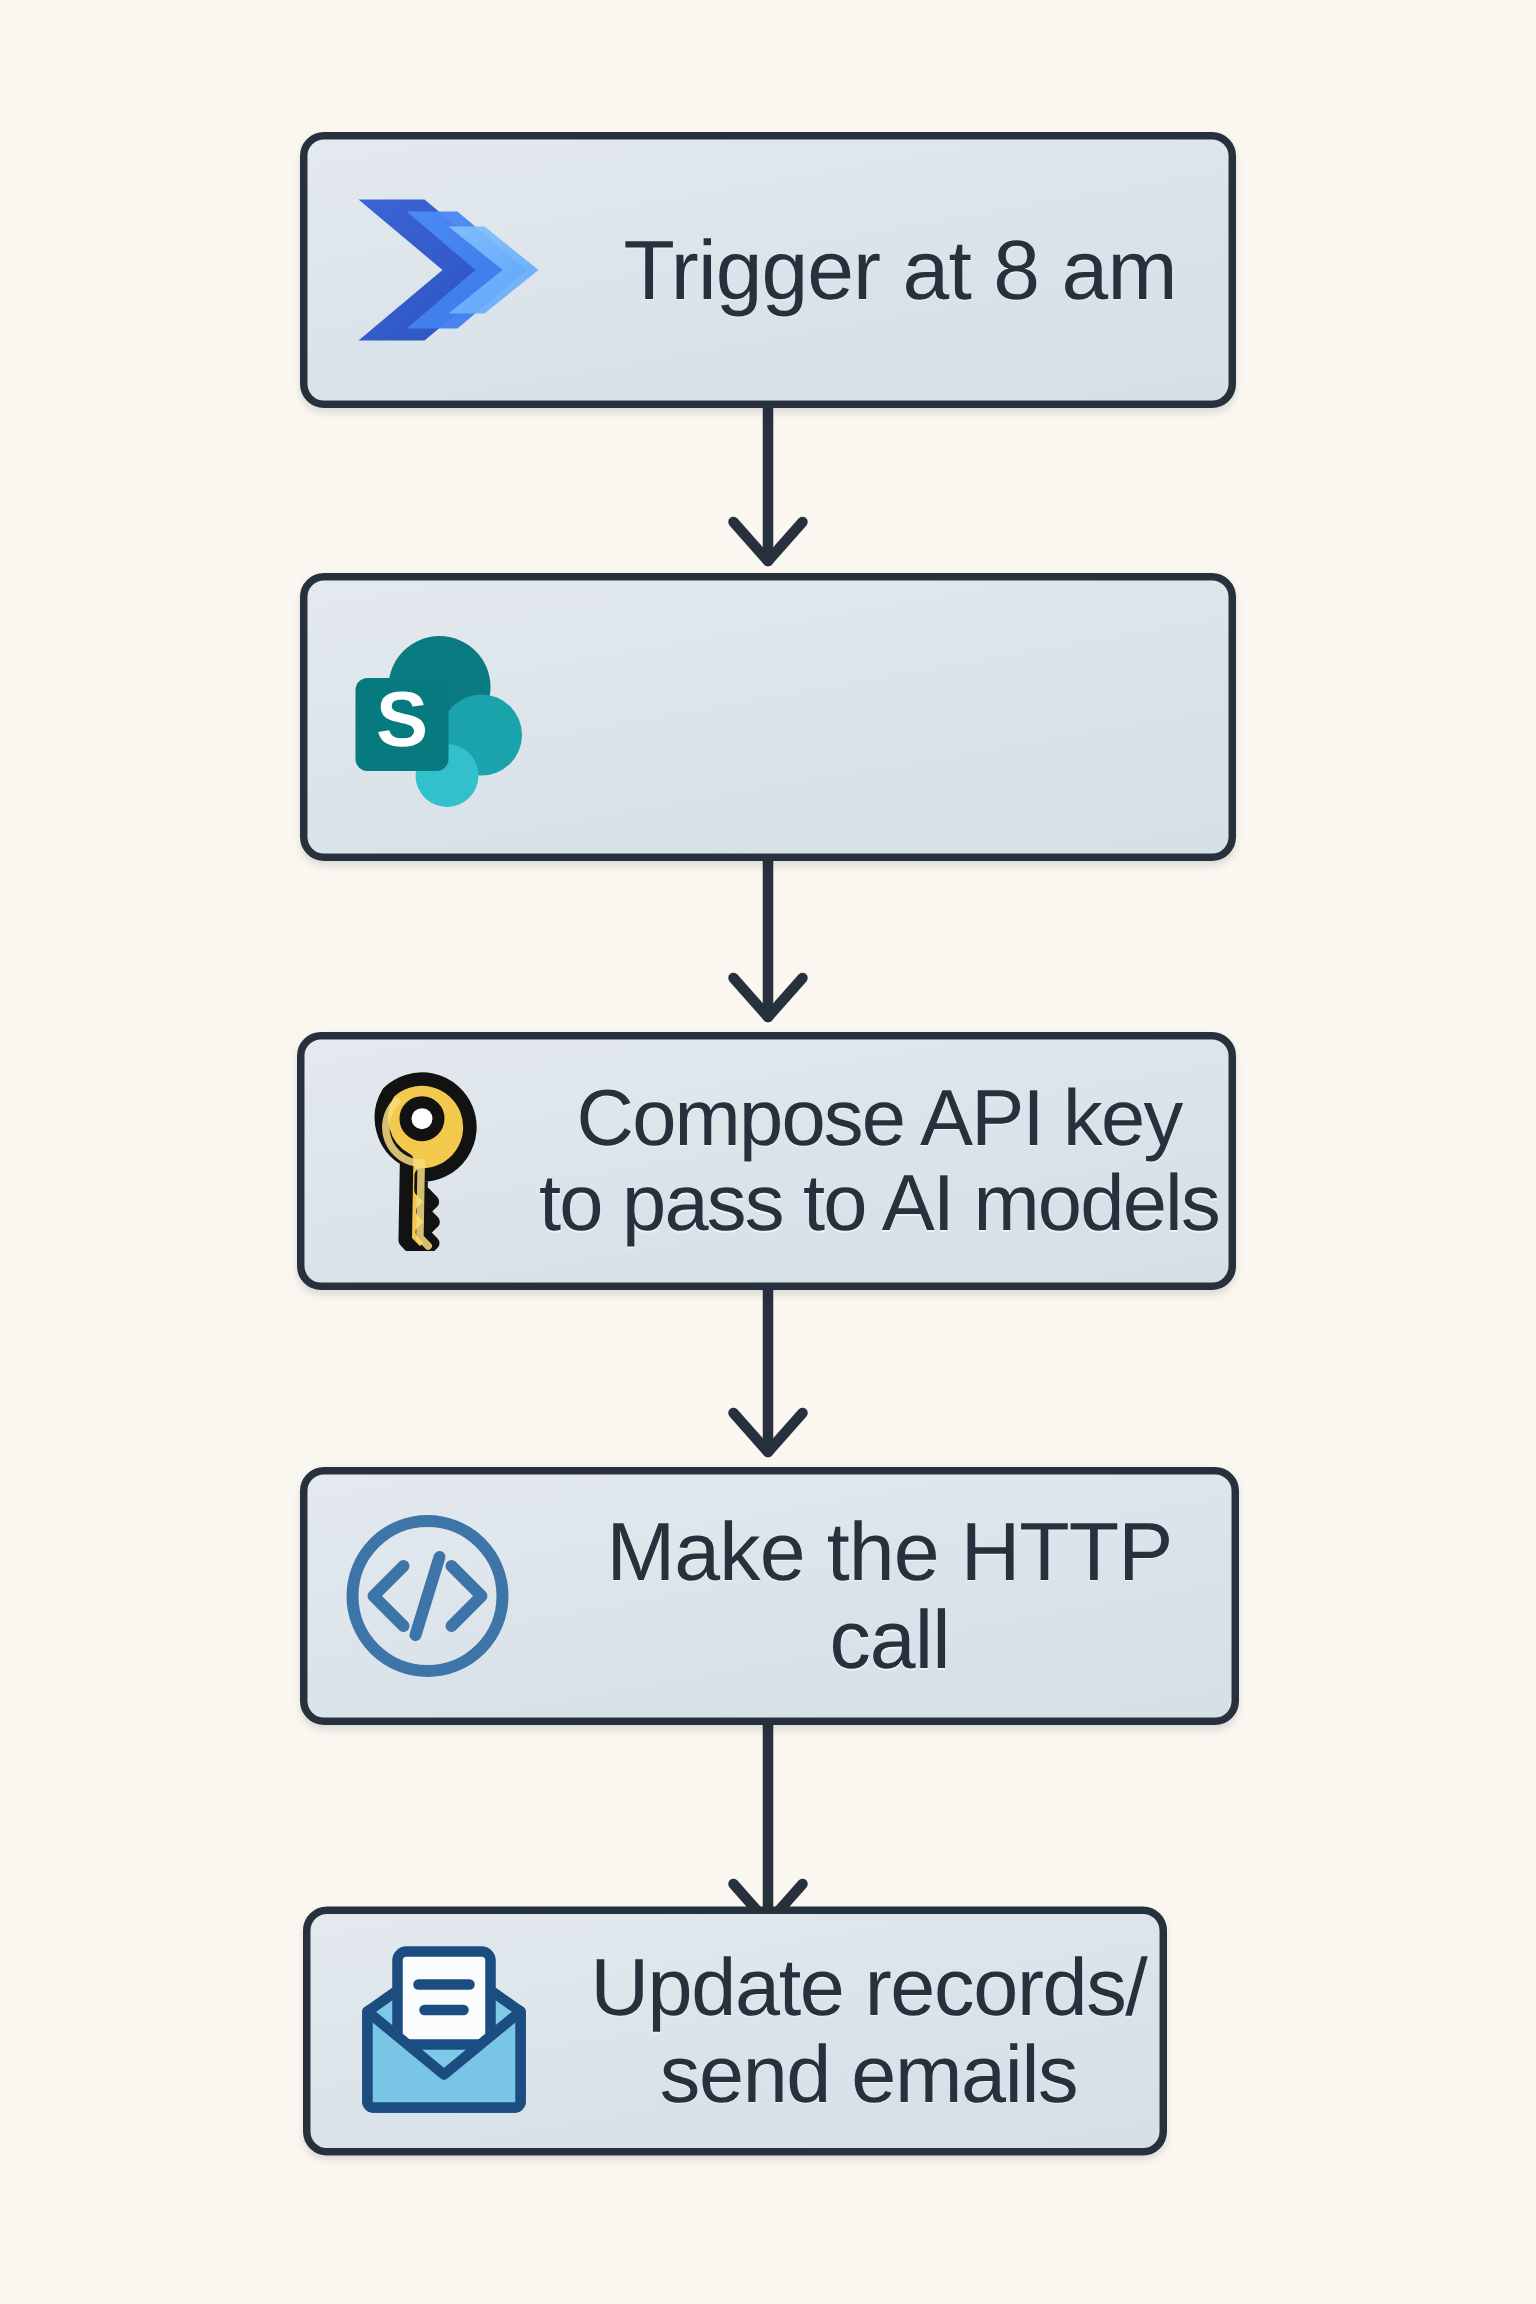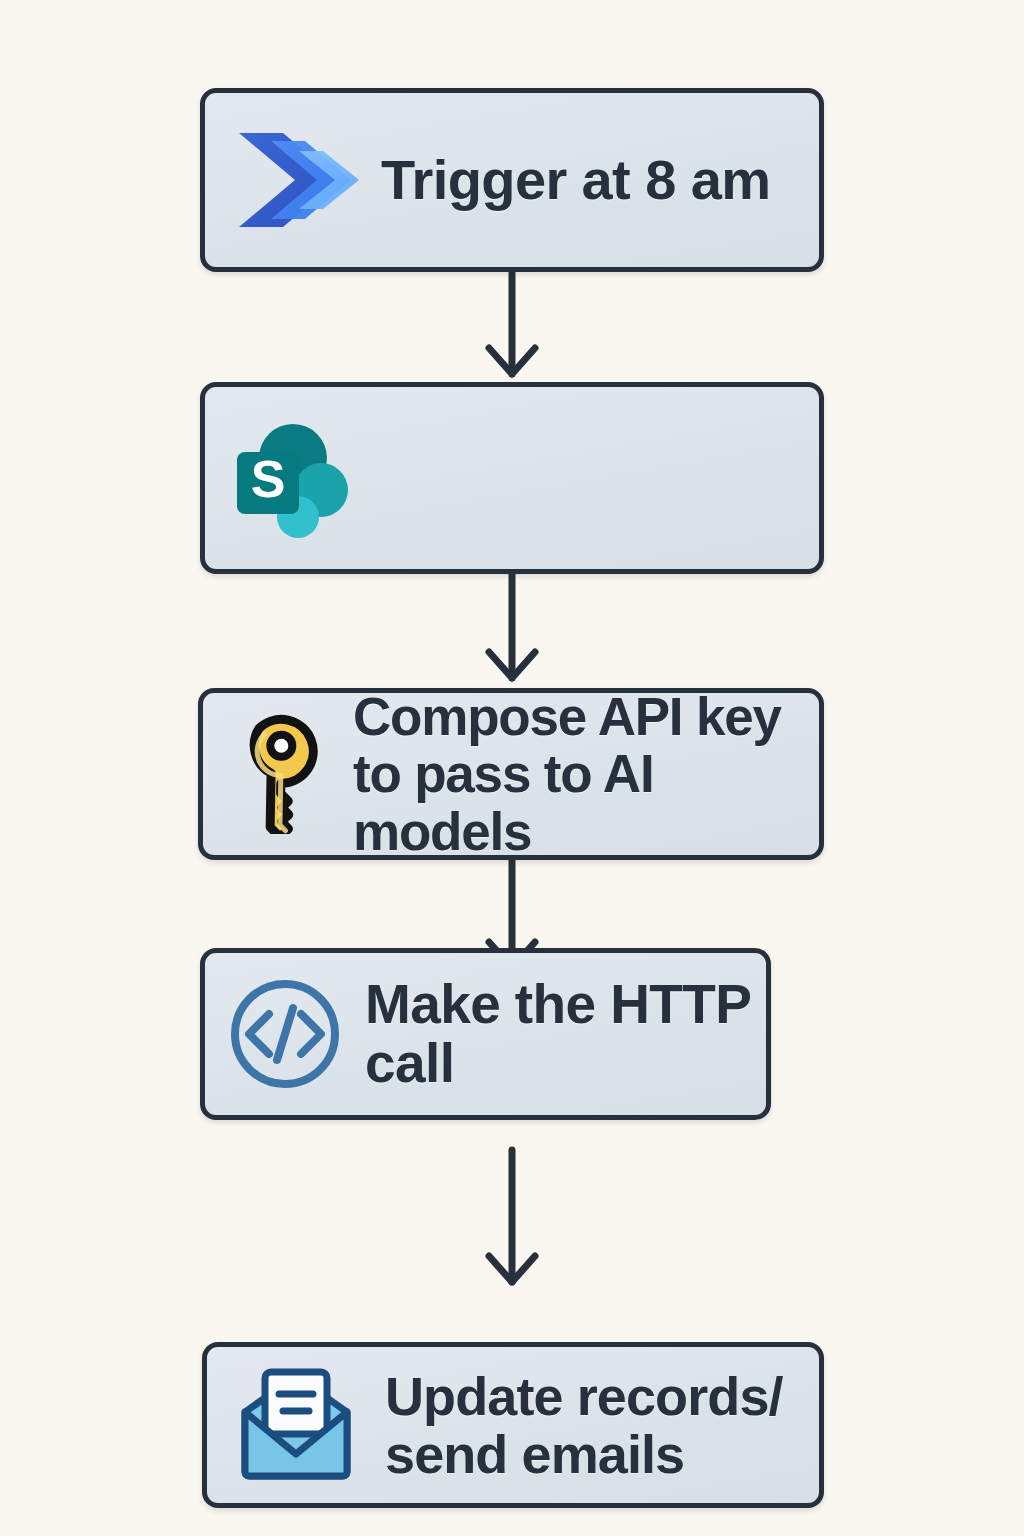--- a/index.html
+++ b/index.html
@@ -40,34 +40,34 @@
     display: flex;
     align-items: center;
     justify-content: center;
   }
 
   .node-label {
     flex: 1 1 auto;
     color: #26313d;
     font-size: 54px;
     line-height: 1.08;
-    font-weight: 700;
+    font-weight: 400;
     letter-spacing: -0.6px;
-    text-align: left;
+    text-align: center;
     white-space: pre-line;
     text-shadow: 0 1px 0 rgba(255,255,255,0.55);
     padding-right: 0;
   }
 
   
   #node-trigger   { left: 200px; top: 88px;   width: 624px; height: 184px; }
   #node-sharepoint{ left: 200px; top: 382px;  width: 624px; height: 192px; }
   #node-apikey    { left: 198px; top: 688px;  width: 626px; height: 172px; }
-  #node-http      { left: 200px; top: 948px;  width: 571px; height: 172px; }
-  #node-update    { left: 202px; top: 1342px; width: 622px; height: 166px; }
+  #node-http      { left: 200px; top: 978px;  width: 626px; height: 172px; }
+  #node-update    { left: 202px; top: 1271px; width: 576px; height: 166px; }
 
   #node-trigger   .node-icon { width: 176px; }
   #node-sharepoint .node-icon { width: 176px; }
   #node-apikey    .node-icon { width: 150px; }
   #node-http      .node-icon { width: 160px; }
   #node-update    .node-icon { width: 178px; }
 
   #node-trigger    .node-label { font-size: 56px; }
   #node-sharepoint .node-label { font-size: 56px; }
   #node-apikey     .node-label { font-size: 53px; letter-spacing: -1.2px; }

